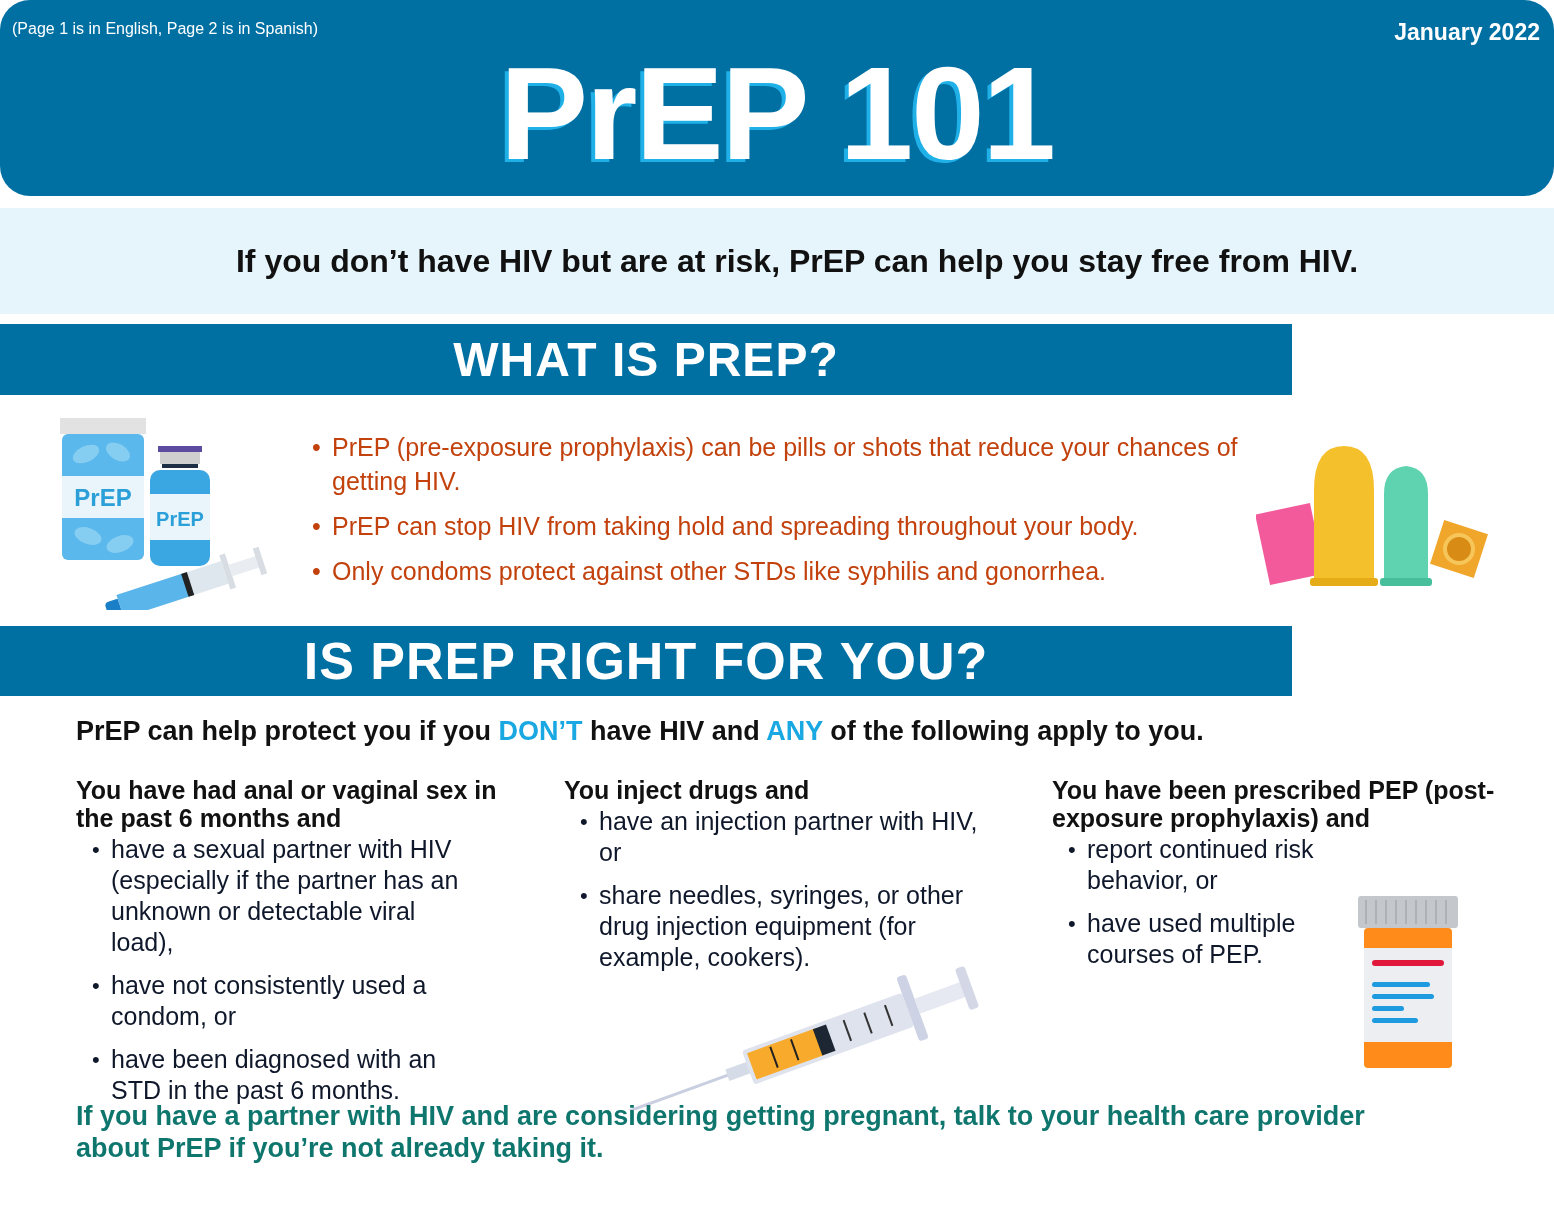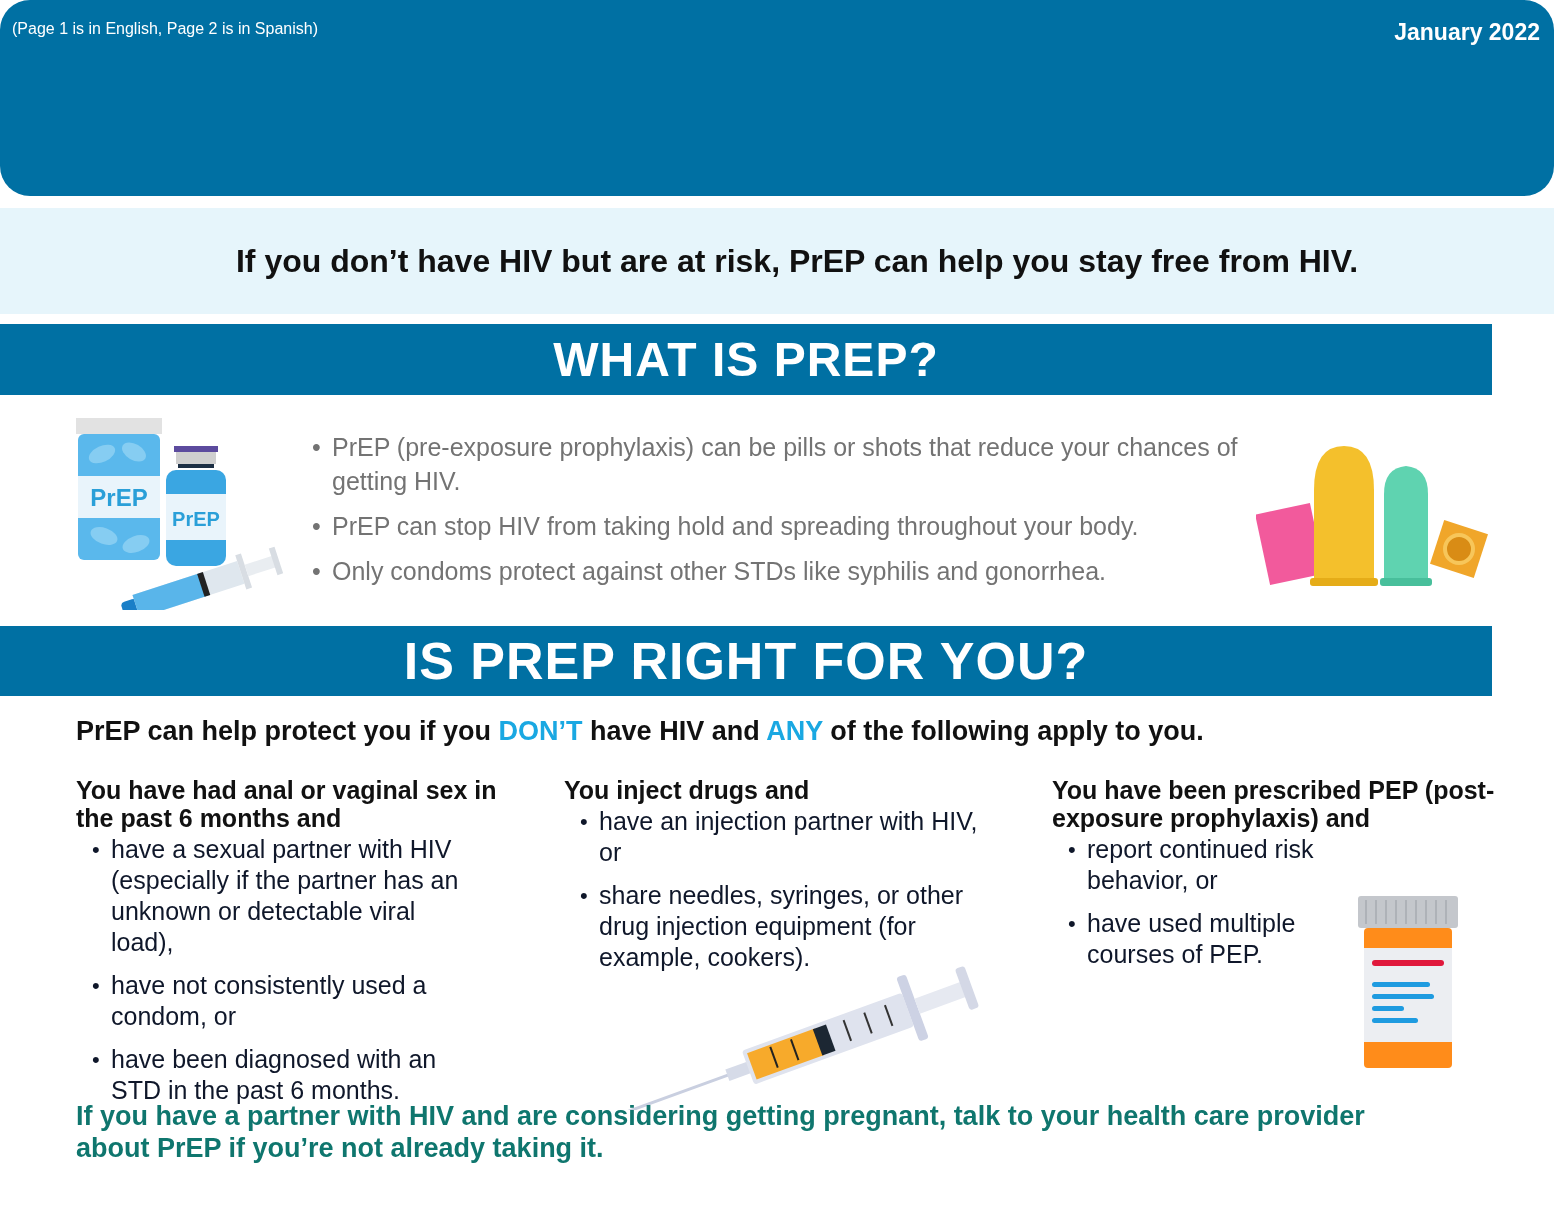--- a/index.html
+++ b/index.html
@@ -13,31 +13,31 @@
   .main-title { position: absolute; left: 0; width: 1554px; top: 48px; text-align: center;
     font-size: 132px; font-weight: bold; color: #ffffff; letter-spacing: -2px;
     text-shadow: -4px 3px 0 #20b0e8; line-height: 1; }
 
   
   .tagline { position: absolute; left: 0; top: 208px; width: 1554px; height: 106px; background: #e6f5fb;
     display: flex; align-items: center; justify-content: center; padding-left: 40px; }
   .tagline span { font-size: 32px; font-weight: bold; color: #111; }
 
   
-  .section-bar { position: absolute; left: 0; width: 1492px; background: #0070a3; display: flex;
+  .section-bar { position: absolute; left: 0; width: 1292px; background: #0070a3; display: flex;
     align-items: center; justify-content: center; }
   .section-bar span { color: #fff; font-weight: bold; letter-spacing: 1px; }
   .bar1 { top: 324px; height: 71px; }
   .bar1 span { font-size: 48px; }
   .bar2 { top: 626px; height: 70px; }
   .bar2 span { font-size: 52px; }
 
   
   .what-list { position: absolute; left: 312px; top: 430px; width: 940px; list-style: none; }
-  .what-list li { position: relative; padding-left: 20px; font-size: 25px; line-height: 34px; margin-bottom: 11px; color: #737373; }
+  .what-list li { position: relative; padding-left: 20px; font-size: 25px; line-height: 34px; margin-bottom: 11px; color: #c2410c; }
   .what-list li::before { content: "•"; position: absolute; left: 0; top: 0; }
 
   
   .ill { position: absolute; }
 
   
   .intro { position: absolute; left: 76px; top: 716px; font-size: 27px; font-weight: bold; color: #111; }
   .intro .hl { color: #1aa8e2; }
 
   .col { position: absolute; top: 776px; width: 460px; }
@@ -50,31 +50,32 @@
   .col li::before { content: "•"; position: absolute; left: 0; top: 0; font-size: 22px; }
 
   .footer-note { position: absolute; left: 76px; top: 1100px; width: 1330px; font-size: 27px; font-weight: bold; line-height: 32px; color: #0f766e; }
 </style>
 </head>
 <body>
 
 <div class="header">
   <div class="lang-note">(Page 1 is in English, Page 2 is in Spanish)</div>
   <div class="date">January 2022</div>
+  <h1 class="main-title">PrEP 101</h1>
 </div>
 
 <div class="tagline">
   <span>If you don’t have HIV but are at risk, PrEP can help you stay free from HIV.</span>
 </div>
 
 <div class="section-bar bar1">
   <span>WHAT IS PREP?</span>
 </div>
 
-<div class="ill" style="left:72px; top:414px; width:220px; height:196px;">
+<div class="ill" style="left:56px; top:414px; width:220px; height:196px;">
   <svg width="220" height="196" viewBox="0 0 220 196">
 
     <rect x="4" y="4" width="86" height="16" fill="#e2e2e2"></rect>
     <rect x="6" y="20" width="82" height="126" rx="6" fill="#5ab8ec"></rect>
     <ellipse cx="30" cy="40" rx="14" ry="8" fill="#86cdf2" transform="rotate(-25 30 40)"></ellipse>
     <ellipse cx="62" cy="38" rx="13" ry="8" fill="#86cdf2" transform="rotate(30 62 38)"></ellipse>
     <ellipse cx="32" cy="122" rx="14" ry="8" fill="#86cdf2" transform="rotate(20 32 122)"></ellipse>
     <ellipse cx="64" cy="130" rx="14" ry="8" fill="#86cdf2" transform="rotate(-20 64 130)"></ellipse>
     <rect x="6" y="62" width="82" height="42" fill="#e9f4fb"></rect>
     <text x="47" y="92" text-anchor="middle" font-family="Liberation Sans, sans-serif" font-weight="bold" font-size="24" fill="#2a9fd8">PrEP</text>

